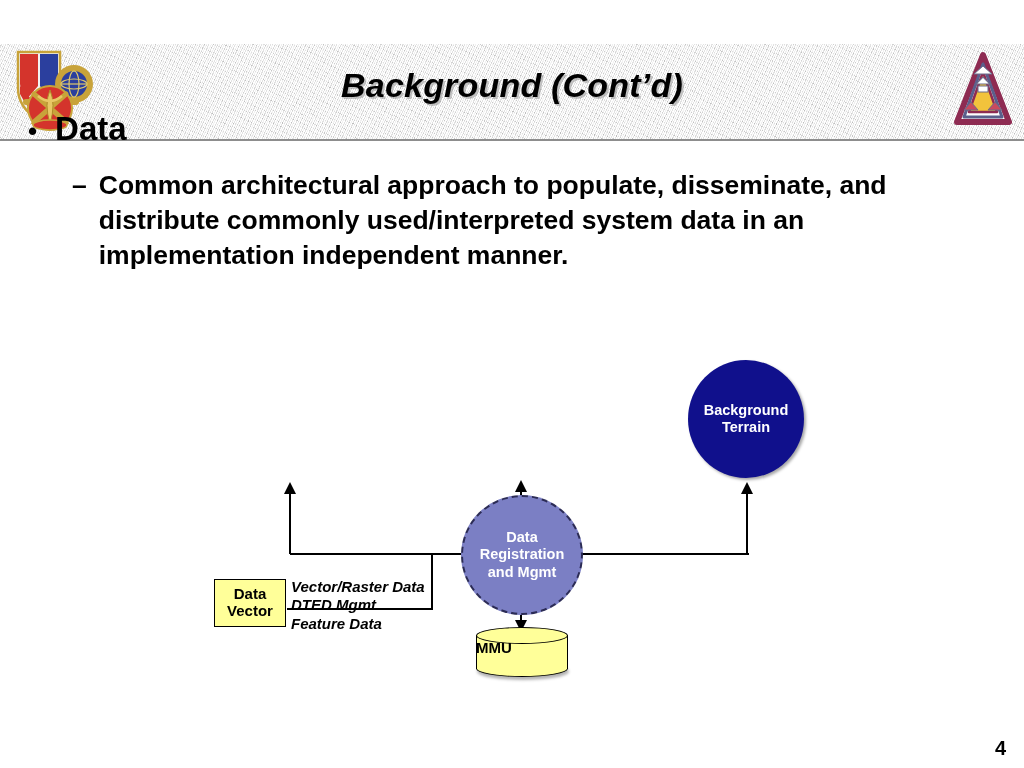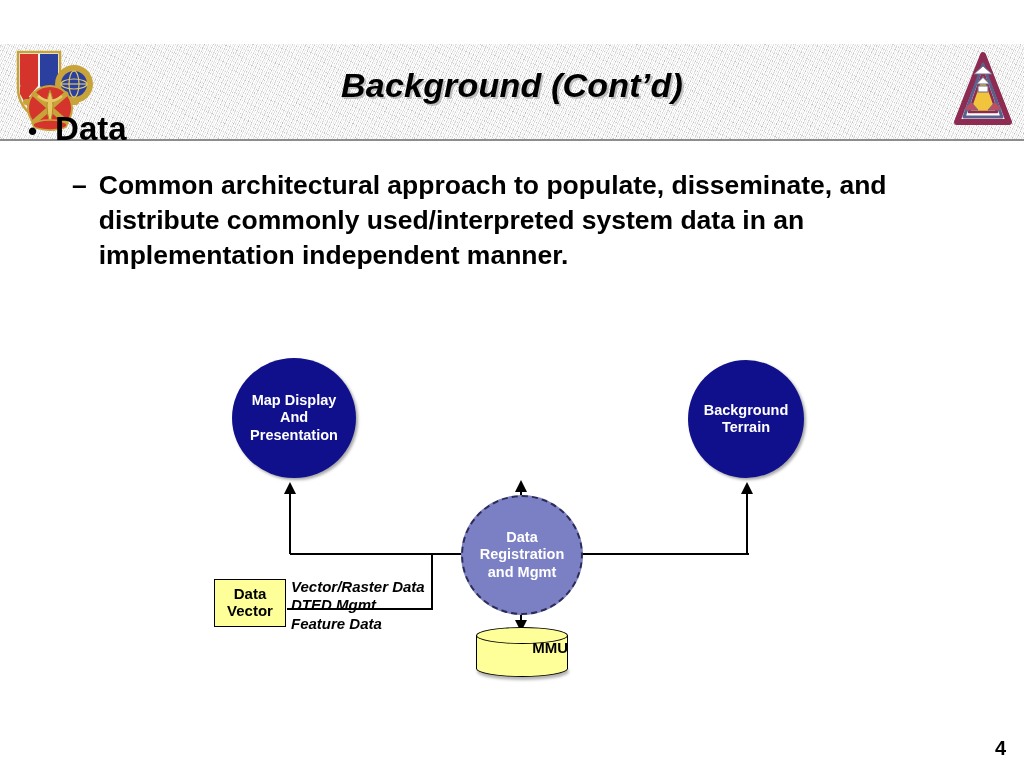--- a/index.html
+++ b/index.html
@@ -177,21 +177,21 @@
     background: #ffff99;
     border: 1.5px solid #000;
     border-radius: 50%;
     box-sizing: border-box;
     box-shadow: 1px 3px 3px rgba(0,0,0,.3);
   }
   .cyl-label {
     position: absolute;
     left: 0; top: 12px;
     width: 92px;
-    text-align: right;
+    text-align: left;
     font-weight: bold;
     font-size: 15px;
     z-index: 2;
   }
 
   .page-number {
     position: absolute;
     right: 18px; bottom: 8px;
     font-size: 20px;
     font-weight: bold;
@@ -266,27 +266,20 @@
     <line x1="747" y1="224" x2="747" y2="158" stroke="#000" stroke-width="2" marker-end="url(#arrowhead)"></line>
 
     <line x1="521" y1="300" x2="521" y2="156" stroke="#000" stroke-width="2" marker-end="url(#arrowhead)"></line>
 
     <line x1="521" y1="270" x2="521" y2="296" stroke="#000" stroke-width="2" marker-end="url(#arrowhead)"></line>
 
     <line x1="287" y1="279" x2="433" y2="279" stroke="#000" stroke-width="2"></line>
     <line x1="432" y1="279" x2="432" y2="224" stroke="#000" stroke-width="2"></line>
   </svg>
 
-  <div class="node-circle node-navy" id="node-map">
-    <div>
-      <span>Map Display</span><br>
-      <span>And</span><br>
-      <span>Presentation</span>
-    </div>
-  </div>
 
 
   <div class="node-circle node-navy" id="node-auto">
     <div>
       <span>Background</span><br>
       <span>Terrain</span>
     </div>
   </div>
 
   <div class="node-circle node-dashed" id="node-drm">

